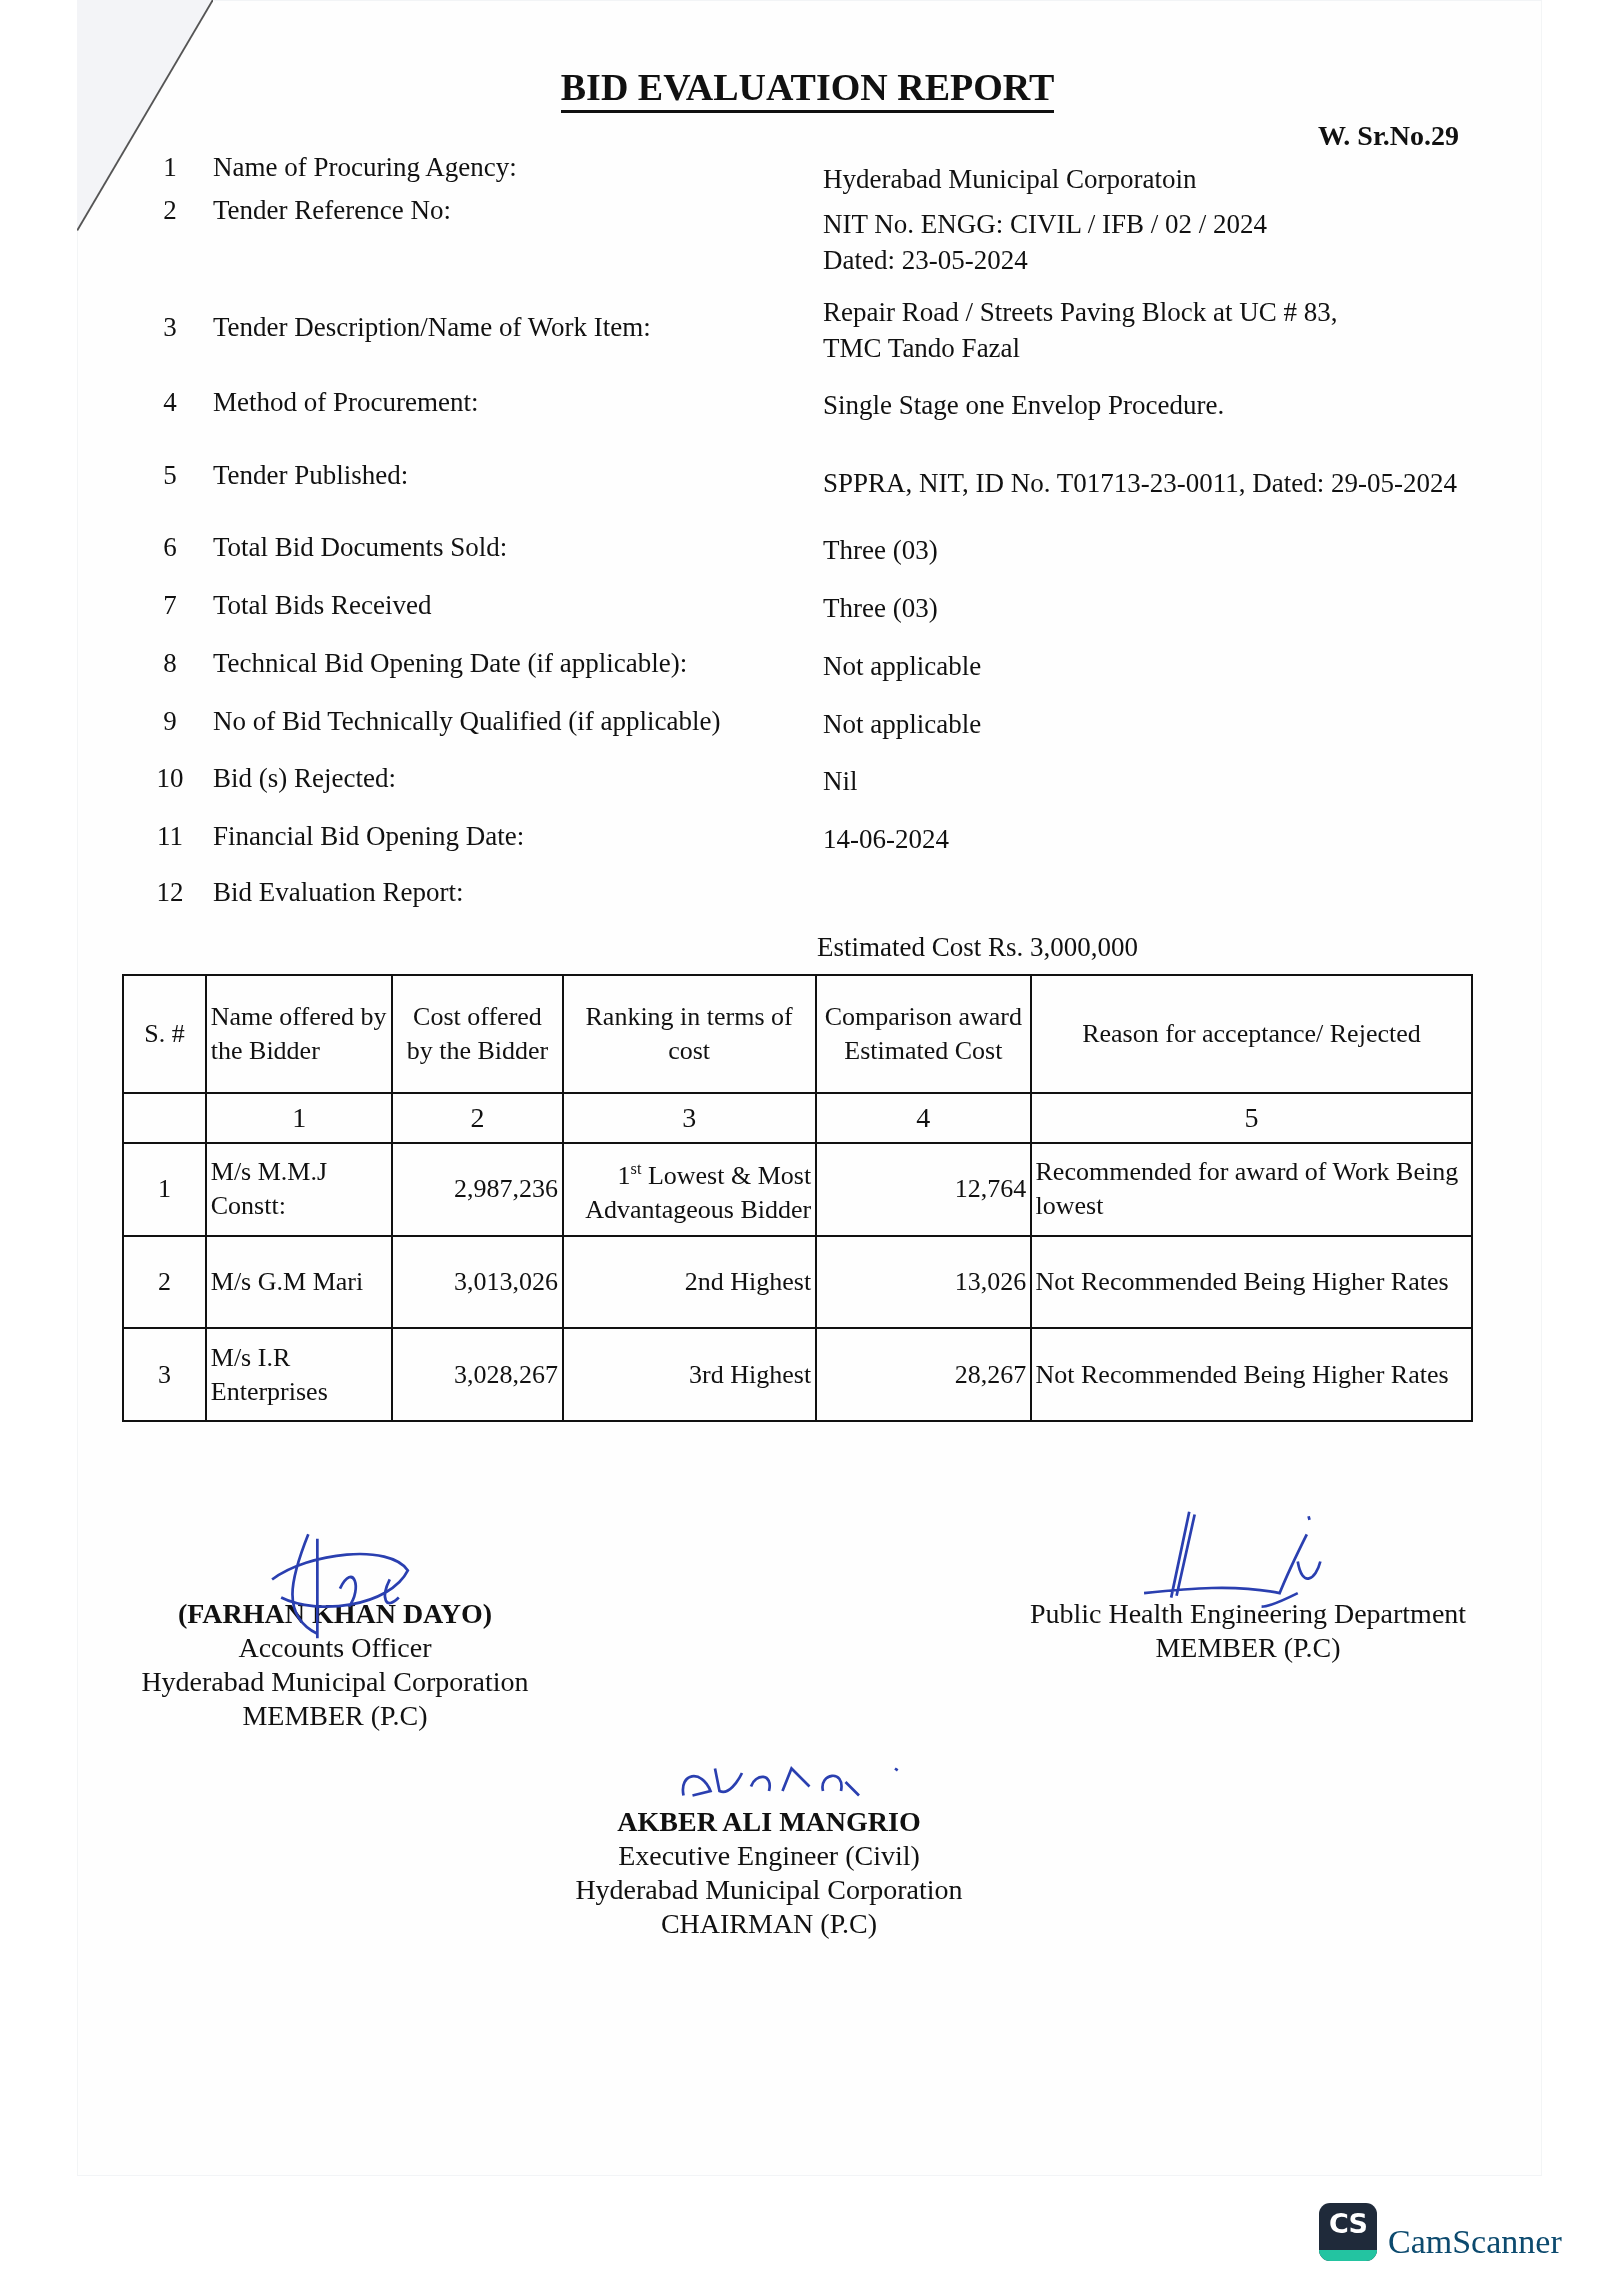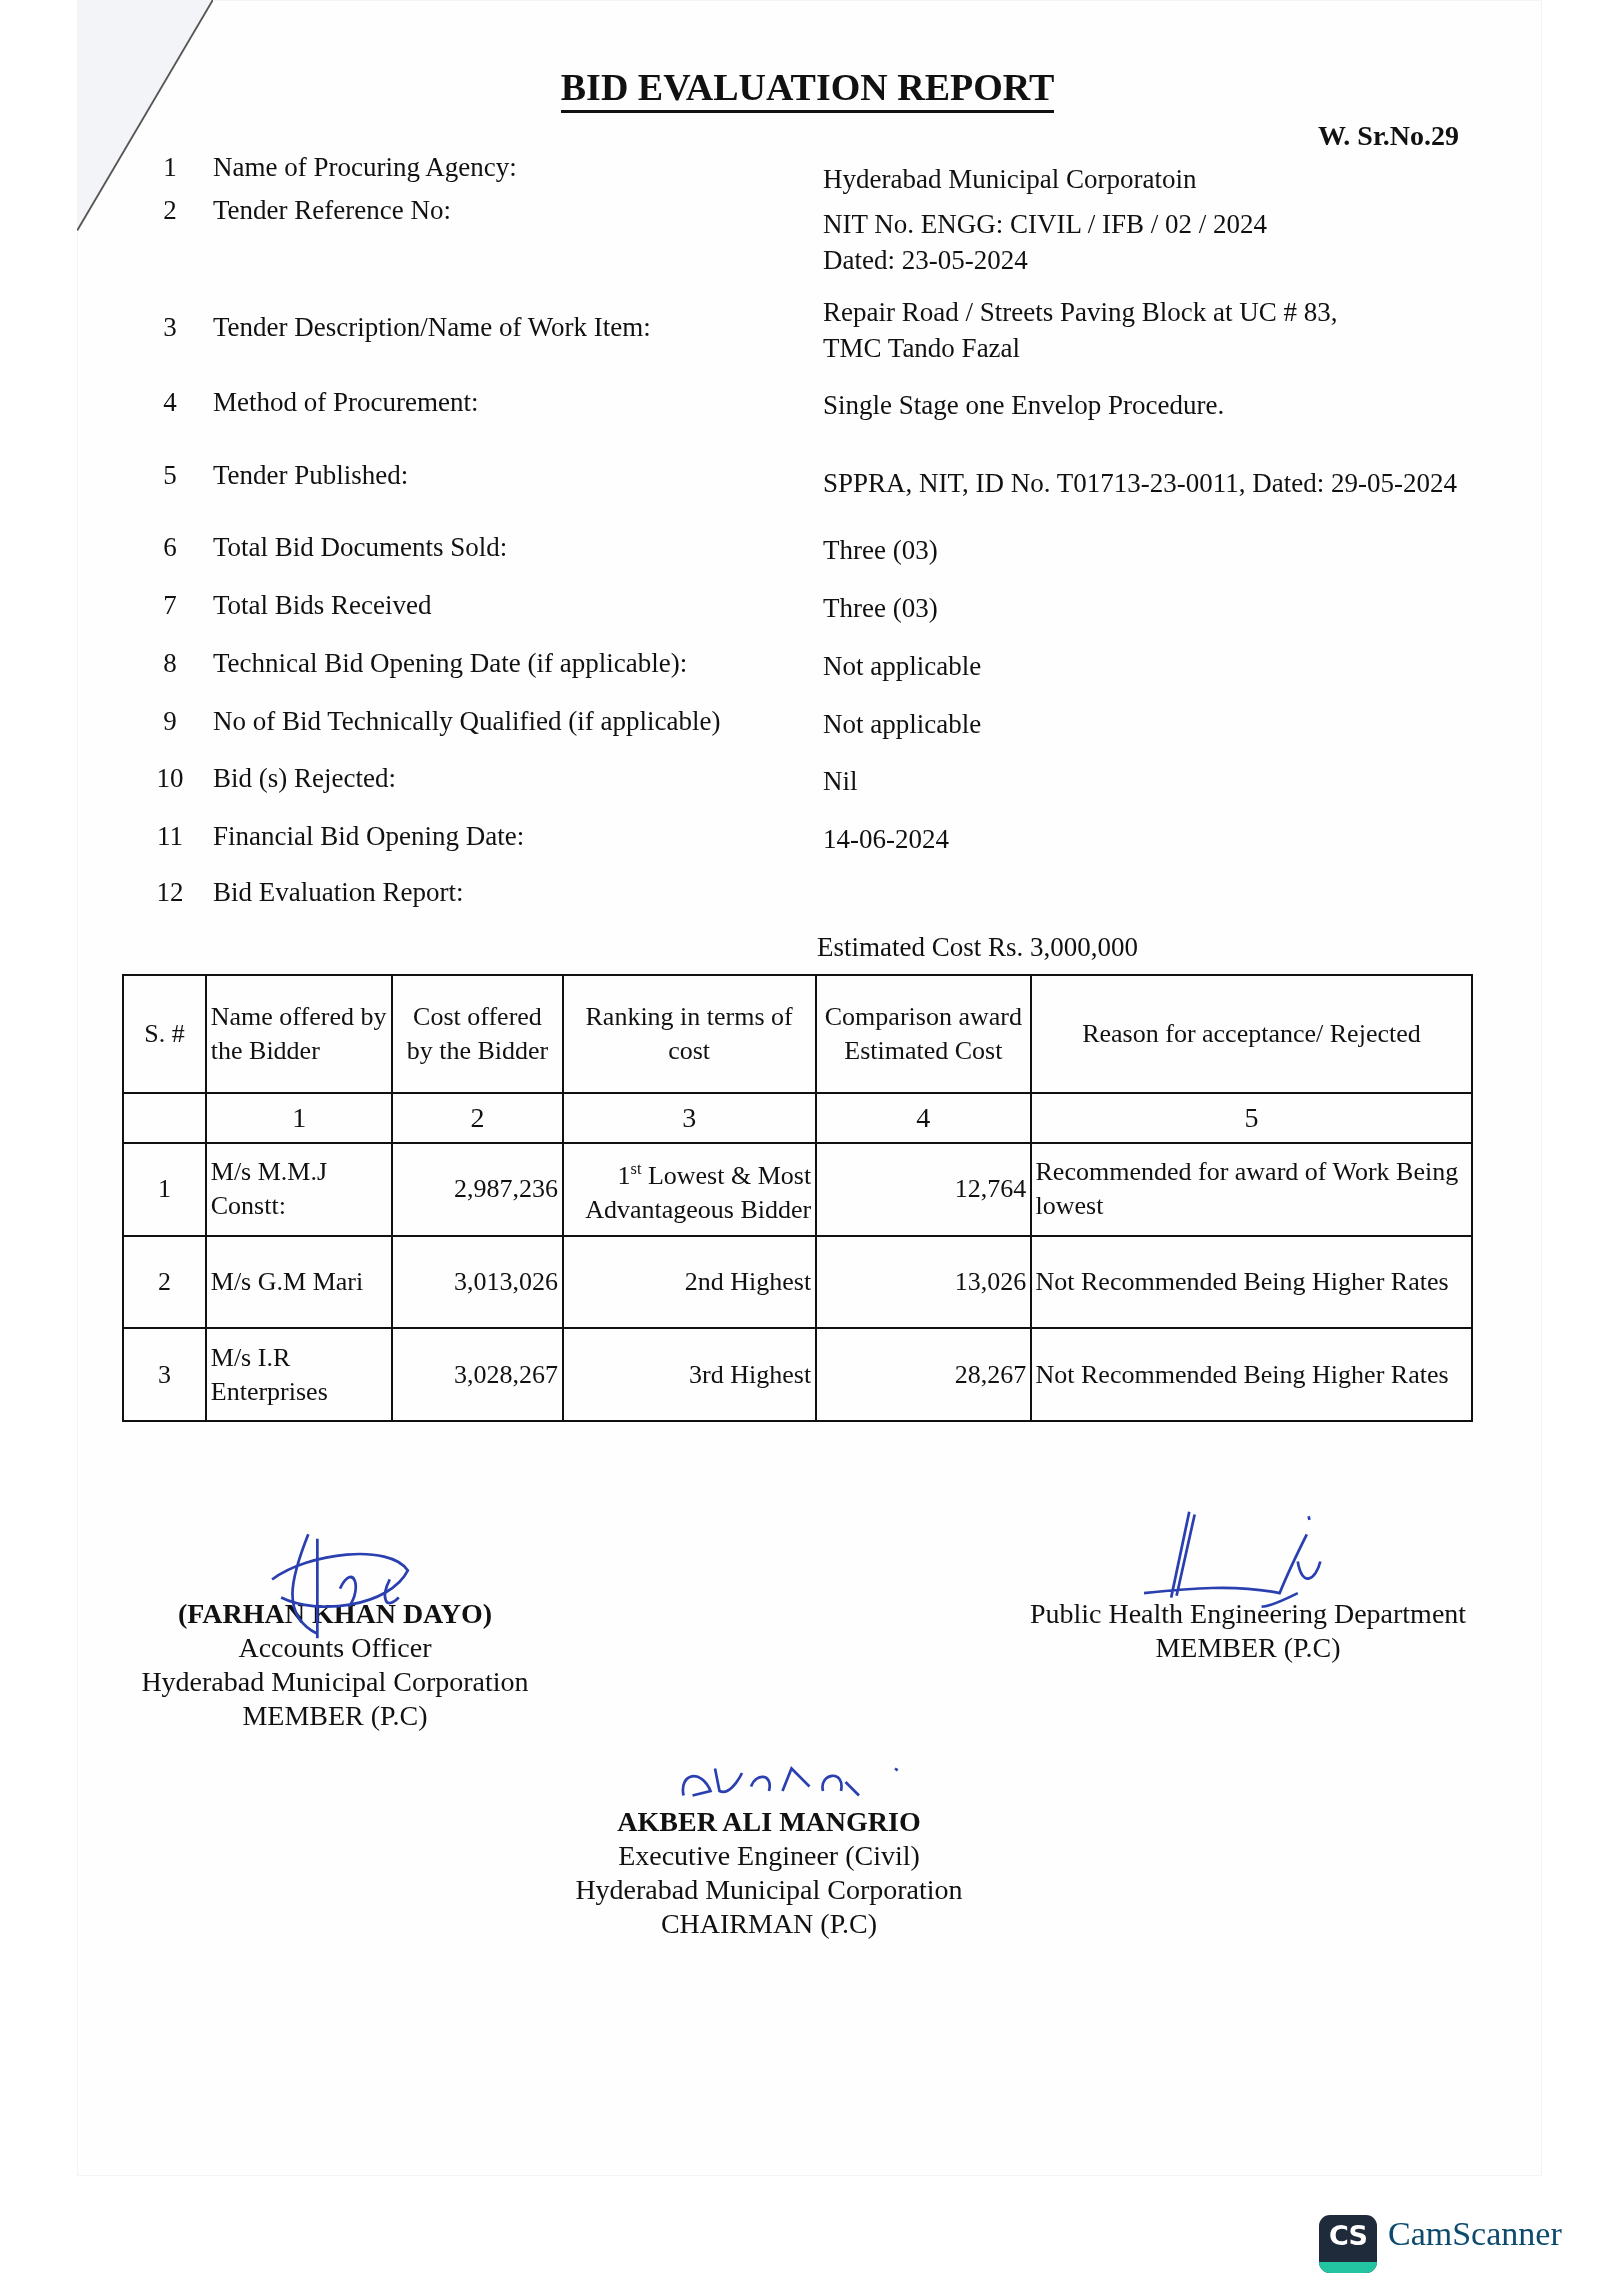--- a/index.html
+++ b/index.html
@@ -56,21 +56,21 @@
   .sig {
     position: absolute; text-align: center; font-size: 28px; line-height: 34px;
   }
   .sig .name { font-weight: bold; }
   .sig svg { position: absolute; }
   .sig-left { left: 127px; top: 1597px; width: 416px; }
   .sig-right { left: 1013px; top: 1597px; width: 470px; }
   .sig-center { left: 561px; top: 1805px; width: 416px; }
   .cs-badge {
     position: absolute; left: 1319px; top: 2203px;
-    display: flex; align-items: flex-start; margin-top: 12px;
+    display: flex; align-items: flex-end;
   }
   .cs-logo {
     width: 58px; height: 58px; border-radius: 11px; overflow: hidden;
     background: #1f2a3a; position: relative;
   }
   .cs-logo .band { position: absolute; left: 0; bottom: 0; width: 100%; height: 11px; background: #23c4a1; }
   .cs-logo .letters {
     position: absolute; left: 0; top: 5.4px; width: 100%; text-align: center;
     color: #fff; font-family: "DejaVu Sans", sans-serif; font-weight: bold; font-size: 27px; letter-spacing: -0.9px;
   }

